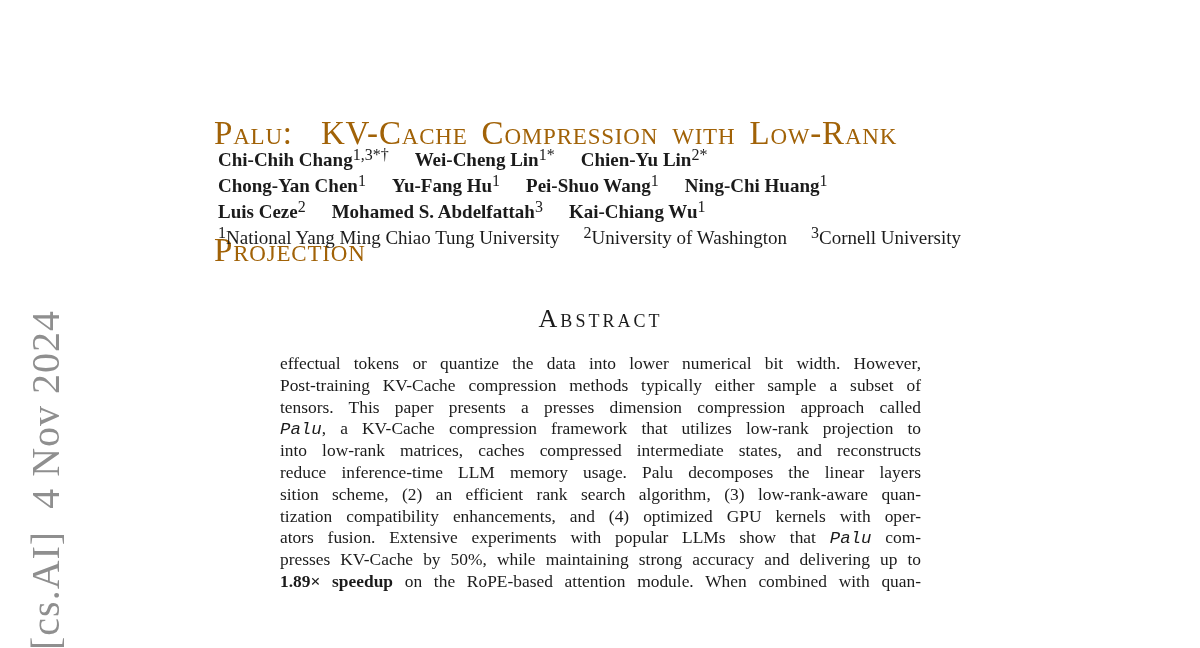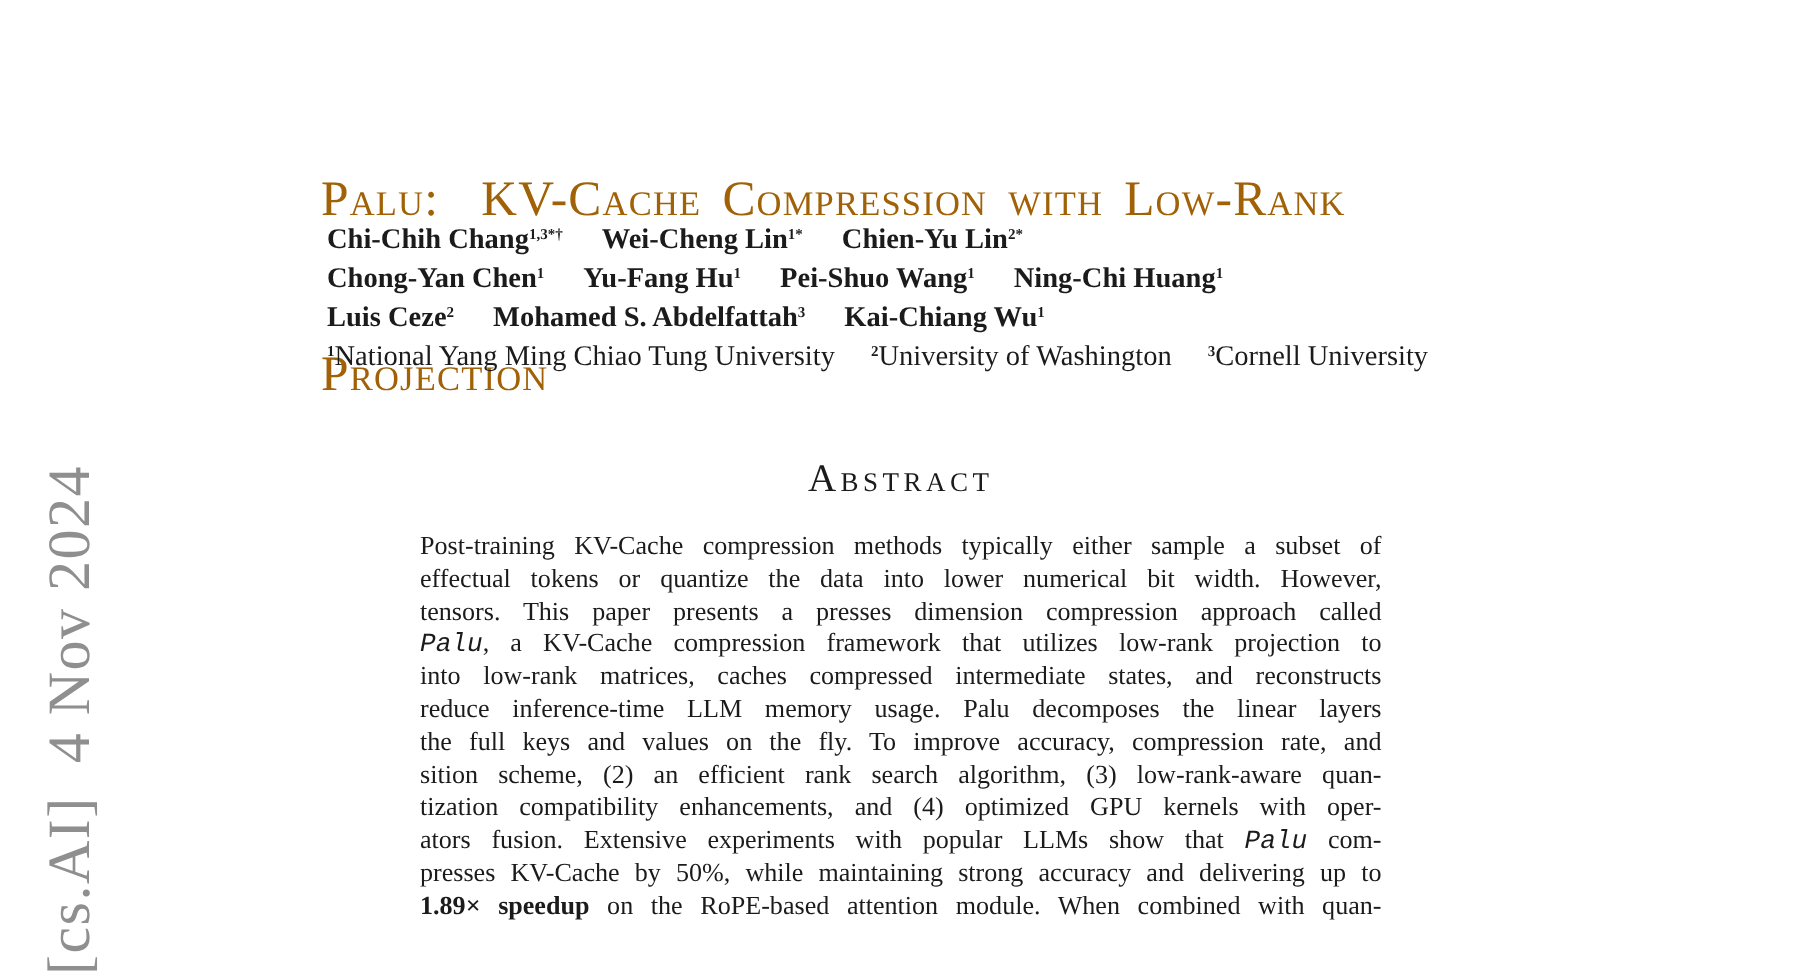--- a/index.html
+++ b/index.html
@@ -22,21 +22,21 @@
     white-space:pre; color:#a16207;
   }
   .title-line { display:block; }
   .authors {
     position:absolute; left:218px; top:147px;
     font-size:19px; line-height:26px;
   }
   .author { font-weight:bold; margin-right:26px; }
   .author:last-child { margin-right:0; }
   sup {
-    font-size:10px; font-weight:bold; line-height:0;
+    font-size:16px; font-weight:normal; line-height:0;
     position:relative; top:-6px; vertical-align:baseline;
   }
   .affil { font-weight:normal; margin-right:24px; }
   .affil:last-child { margin-right:16px; }
   .abstract-heading {
     position:absolute; left:280px; top:304px; width:641px;
     text-align:center; font-size:26px; font-variant:small-caps;
     letter-spacing:3px;
   }
   .abstract-body {
@@ -65,27 +65,26 @@
   <div class="authors">
       <div class="author-line"><span class="author"><b>Chi-Chih Chang</b><sup>1,3*†</sup></span><span class="author"><b>Wei-Cheng Lin</b><sup>1*</sup></span><span class="author"><b>Chien-Yu Lin</b><sup>2*</sup></span></div>
       <div class="author-line"><span class="author"><b>Chong-Yan Chen</b><sup>1</sup></span><span class="author"><b>Yu-Fang Hu</b><sup>1</sup></span><span class="author"><b>Pei-Shuo Wang</b><sup>1</sup></span><span class="author"><b>Ning-Chi Huang</b><sup>1</sup></span></div>
       <div class="author-line"><span class="author"><b>Luis Ceze</b><sup>2</sup></span><span class="author"><b>Mohamed S. Abdelfattah</b><sup>3</sup></span><span class="author"><b>Kai-Chiang Wu</b><sup>1</sup></span></div>
       <div class="affil-line"><span class="affil"><sup>1</sup>National Yang Ming Chiao Tung University</span><span class="affil"><sup>2</sup>University of Washington</span><span class="affil"><sup>3</sup>Cornell University</span></div>
     </div>
 
   <div class="abstract-heading">Abstract</div>
 
   <div class="abstract-body">
+      <div class="abs-line"><span>effectual tokens or quantize the data into lower numerical bit width. However,</span></div>
       <div class="abs-line"><span>Post-training KV-Cache compression methods typically either sample a subset of</span></div>
-      <div class="abs-line"><span>effectual tokens or quantize the data into lower numerical bit width. However,</span></div>
       <div class="abs-line"><span>tensors. This paper presents a presses dimension compression approach called</span></div>
       <div class="abs-line"><span class="it">Palu</span><span>, a KV-Cache compression framework that utilizes low-rank projection to</span></div>
       <div class="abs-line"><span>into low-rank matrices, caches compressed intermediate states, and reconstructs</span></div>
       <div class="abs-line"><span>reduce inference-time LLM memory usage. Palu decomposes the linear layers</span></div>
-      <div class="abs-line"><span>the full keys and values on the fly. To improve accuracy, compression rate, and</span></div>
       <div class="abs-line"><span>sition scheme, (2) an efficient rank search algorithm, (3) low-rank-aware quan-</span></div>
       <div class="abs-line"><span>tization compatibility enhancements, and (4) optimized GPU kernels with oper-</span></div>
       <div class="abs-line"><span>ators fusion. Extensive experiments with popular LLMs show that </span><span class="it">Palu</span><span> com-</span></div>
       <div class="abs-line"><span>presses KV-Cache by 50%, while maintaining strong accuracy and delivering up to</span></div>
       <div class="abs-line"><span class="bd">1.89× speedup</span><span> on the RoPE-based attention module. When combined with quan-</span></div>
     </div>
 
 </div>
 
 </body></html>

